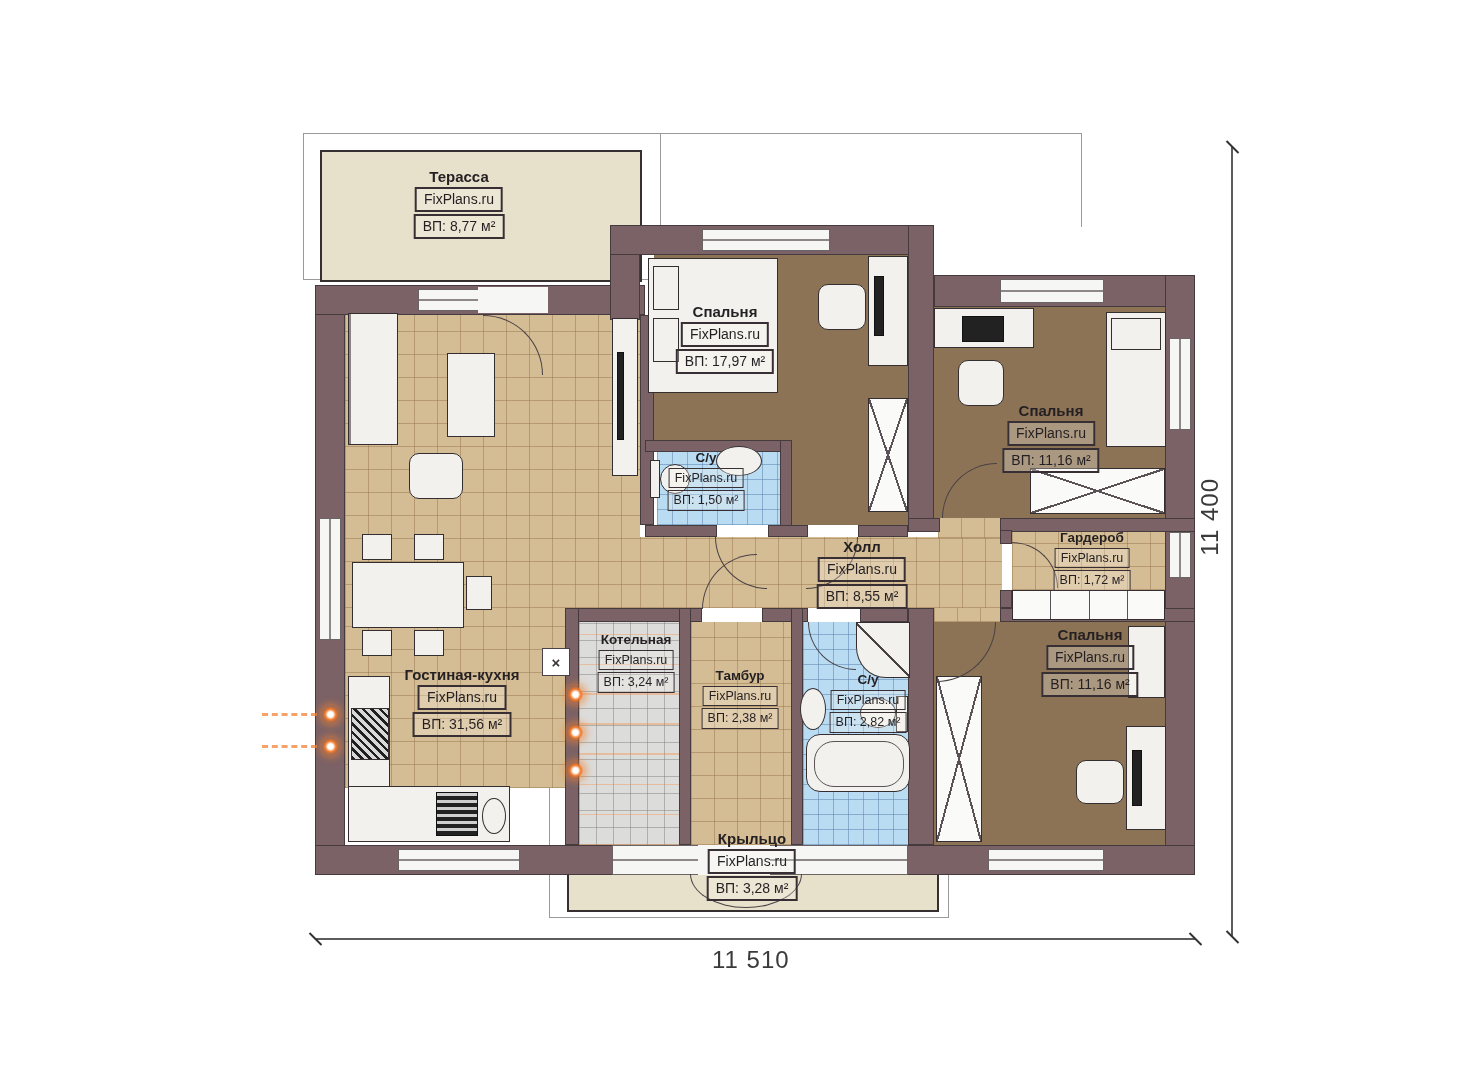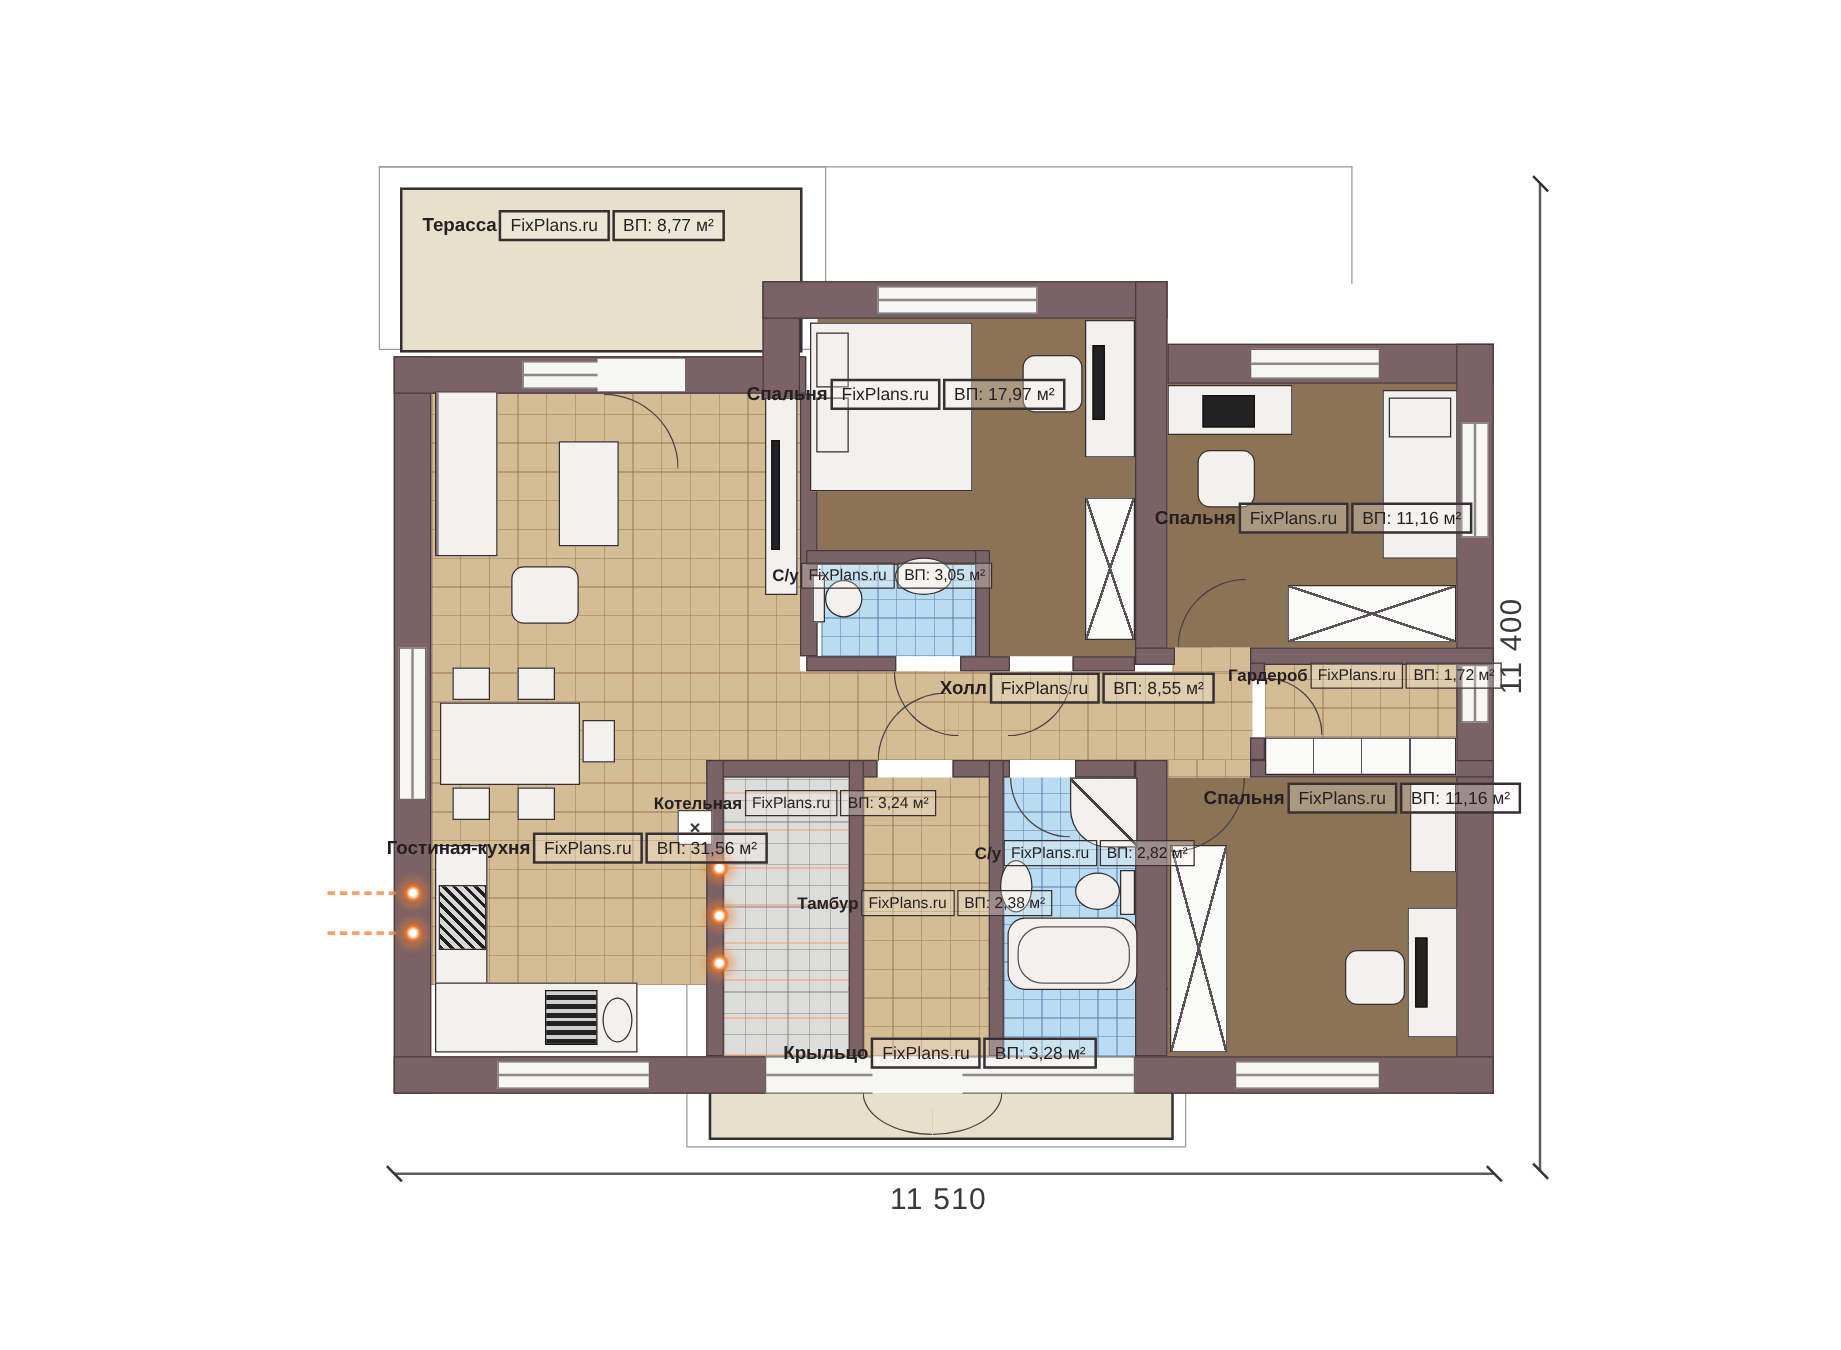--- a/index.html
+++ b/index.html
@@ -43,21 +43,21 @@
   .shelves{background-color:#fafaf8;background-image:repeating-linear-gradient(90deg, transparent 0 37px, #56505a 37px 38.5px);}
   .diag{background-image:linear-gradient(45deg, transparent calc(50% - 1px), #4a4145 calc(50% - 1px) calc(50% + 1px), transparent calc(50% + 1px));}
   
   .arc{position:absolute;box-sizing:border-box;z-index:7;border:0 solid #4a4145;background:transparent;}
   
   .dot{position:absolute;width:17px;height:17px;border-radius:50%;z-index:8;
        background:radial-gradient(circle,#ffffff 0 22%,#f07828 45%,rgba(240,120,40,.25) 72%,rgba(240,120,40,0) 78%);
        box-shadow:0 0 7px 3px rgba(240,130,50,.55);}
   .odash{position:absolute;border-top:3px dashed rgba(242,130,52,.75);z-index:8;}
   
-  .label{position:absolute;display:flex;flex-direction:row;align-items:center;gap:2px;
+  .label{position:absolute;display:flex;flex-direction:column;align-items:center;gap:2px;
          transform:translateX(-50%);z-index:10;}
   .label .title{font-weight:bold;font-size:15px;line-height:1.15;white-space:nowrap;color:#241f22;}
   .label .box{border:2px solid #372f33;padding:0 7px;font-size:14px;line-height:1.5;white-space:nowrap;
               background:rgba(250,247,240,.28);text-align:center;}
   .label.sm .title{font-size:13.5px;}
   .label.sm .box{font-size:12.5px;padding:0 5px;border-width:1.8px;}
   
   .vent{position:absolute;background:#fff;border:1.2px solid #4a4145;z-index:6;display:flex;
         align-items:center;justify-content:center;font-size:15px;font-weight:bold;color:#3a3438;}
   
@@ -220,21 +220,21 @@
 
   <div class="label" style="left:725px;top:303px;">
     <div class="title">Спальня</div>
     <div class="box">FixPlans.ru</div>
     <div class="box">ВП: 17,97 м²</div>
   </div>
 
   <div class="label sm" style="left:706px;top:450px;">
     <div class="title">С/у</div>
     <div class="box">FixPlans.ru</div>
-    <div class="box">ВП: 3,05 м²</div>
+    <div class="box">ВП: 1,50 м²</div>
   </div>
 
   <div class="label" style="left:862px;top:538px;">
     <div class="title">Холл</div>
     <div class="box">FixPlans.ru</div>
     <div class="box">ВП: 8,55 м²</div>
   </div>
 
   <div class="label sm" style="left:1092px;top:530px;">
     <div class="title">Гардероб</div>
@@ -247,21 +247,21 @@
     <div class="box">FixPlans.ru</div>
     <div class="box">ВП: 11,16 м²</div>
   </div>
 
   <div class="label sm" style="left:636px;top:632px;">
     <div class="title">Котельная</div>
     <div class="box">FixPlans.ru</div>
     <div class="box">ВП: 3,24 м²</div>
   </div>
 
-  <div class="label sm" style="left:740px;top:668px;margin-top:44px;">
+  <div class="label sm" style="left:740px;top:668px;">
     <div class="title">Тамбур</div>
     <div class="box">FixPlans.ru</div>
     <div class="box">ВП: 2,38 м²</div>
   </div>
 
   <div class="label sm" style="left:868px;top:672px;">
     <div class="title">С/у</div>
     <div class="box">FixPlans.ru</div>
     <div class="box">ВП: 2,82 м²</div>
   </div>

